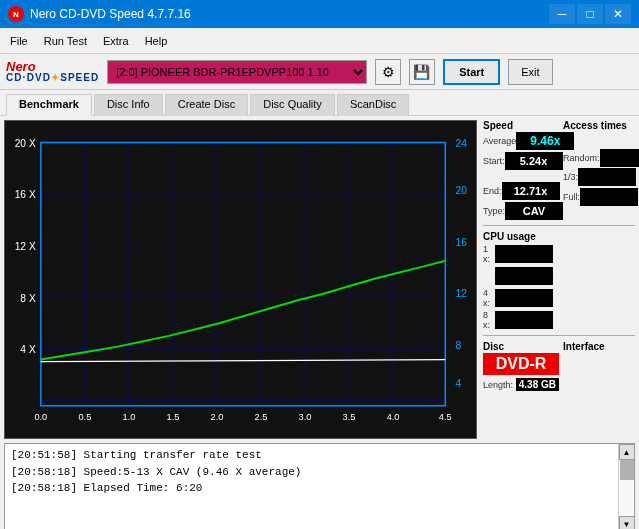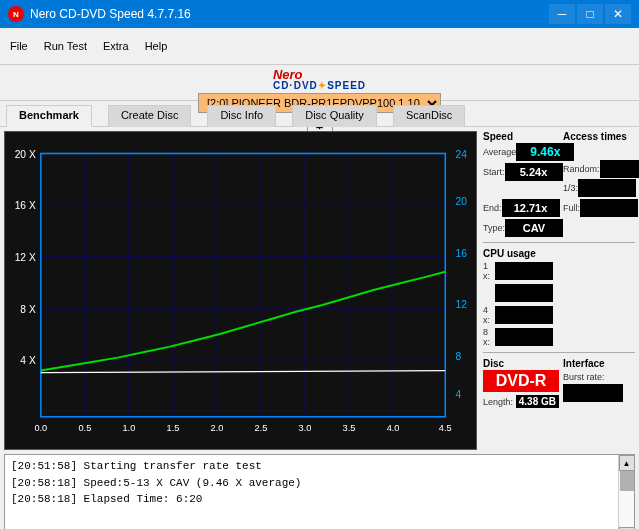--- a/index.html
+++ b/index.html
@@ -46,51 +46,50 @@
       font-size: 12px; display: flex; align-items: center; justify-content: center;
     }
 
     
     .menu-bar {
       background: #f0f0f0;
       border-bottom: 1px solid #ccc;
       display: flex;
       padding: 2px 4px;
       gap: 4px;
-      height: 37px;
+      height: 26px;
       align-items: center;
       text-align: center;
     }
     .menu-item {
       padding: 2px 6px;
       cursor: pointer;
       font-size: 11px;
     }
 
     
     .toolbar {
       background: #f0f0f0;
       border-bottom: 1px solid #ccc;
       display: flex;
       align-items: center;
       padding: 3px 6px;
-      gap: 2px;
+      gap: 8px;
       height: 36px;
-      flex-direction: column;
     }
     .logo {
       font-size: 14px;
       font-weight: bold;
       color: #000;
       line-height: 1;
     }
     .logo-top { color: #c00; font-style: italic; font-size: 13px; }
     .logo-bottom { color: #003399; font-size: 10px; letter-spacing: 1px; }
     .drive-select {
-      background: #fdba74;
+      background: #be185d;
       border: 1px solid #999;
       padding: 2px 4px;
       font-size: 11px;
       flex: 1;
       max-width: 260px;
       height: 24px;
     }
     .toolbar-icon-btn {
       width: 26px; height: 26px;
       background: #f0f0f0;
@@ -116,21 +115,21 @@
       font-size: 11px;
       height: 26px;
     }
 
     
     .tab-bar {
       background: #f0f0f0;
       border-bottom: 1px solid #ccc;
       display: flex;
       padding: 3px 6px 0;
-      gap: 16px;
+      gap: 2px;
       height: 26px;
     }
     .tab {
       padding: 3px 12px;
       border: 1px solid #ccc;
       border-bottom: none;
       cursor: pointer;
       font-size: 11px;
       background: #d8d8d8;
       position: relative;
@@ -303,22 +302,22 @@
     <option>[2:0]  PIONEER BDR-PR1EPDVPP100 1.10</option>
   </select>
   <button class="toolbar-icon-btn">⚙</button>
   <button class="toolbar-icon-btn">💾</button>
   <button class="btn-start">Start</button>
   <button class="btn-exit">Exit</button>
 </div>
 
 <div class="tab-bar">
   <div class="tab active">Benchmark</div>
+  <div class="tab">Disc Info</div>
   <div class="tab">Create Disc</div>
-  <div class="tab">Disc Info</div>
   <div class="tab">Disc Quality</div>
   <div class="tab">ScanDisc</div>
 </div>
 
 <div class="main-content">
 
   <div class="chart-container">
     <svg class="chart-svg" viewBox="0 0 460 295" preserveAspectRatio="none">
 
       <rect width="460" height="295" fill="#111"></rect>
@@ -381,21 +380,21 @@
       <div class="left-col">
         <div class="section-title">Speed</div>
         <div style="display:flex; justify-content:space-between; align-items:center;">
           <span class="sub-label">Average</span>
           <div class="stat-box" style="background:#000;color:#0ff;font-weight:bold;font-size:12px;width:52px;">9.46x</div>
         </div>
         <div style="display:flex; justify-content:space-between; align-items:center; margin-top:2px;">
           <span class="sub-label">Start:</span>
           <div class="stat-box" style="width:52px;font-size:11px;">5.24x</div>
         </div>
-        <div style="display:flex; align-items:center; margin-top:18px;">
+        <div style="display:flex; align-items:center; margin-top:12px;">
           <span class="sub-label">End:</span>
           <div class="stat-box" style="width:52px;font-size:11px;">12.71x</div>
         </div>
         <div style="display:flex; justify-content:space-between; align-items:center; margin-top:2px;">
           <span class="sub-label">Type:</span>
           <div class="stat-box" style="width:52px;font-size:11px;">CAV</div>
         </div>
       </div>
 
       <div class="right-col">
@@ -449,24 +448,20 @@
         <div class="section-title">Disc</div>
         <div class="disc-type-badge">DVD-R</div>
         <div style="display:flex; justify-content:space-between; align-items:center; margin-top:3px;">
           <span class="sub-label">Length:</span>
           <div style="background:#000;color:#fff;font-weight:bold;font-size:10px;padding:1px 3px;min-width:40px;text-align:center;">4.38 GB</div>
         </div>
       </div>
 
       <div class="right-col">
         <div class="section-title">Interface</div>
-        <div style="margin-top:2px;">
-          <span class="sub-label">Burst rate:</span>
-          <div class="stat-box" style="width:60px;margin-top:2px;"></div>
-        </div>
       </div>
     </div>
 
   </div>
 </div>
 
 <div class="log-area">
   <div class="log-content">
     <div>[20:51:58]  Starting transfer rate test</div>
     <div>[20:58:18]  Speed:5-13 X CAV (9.46 X average)</div>

